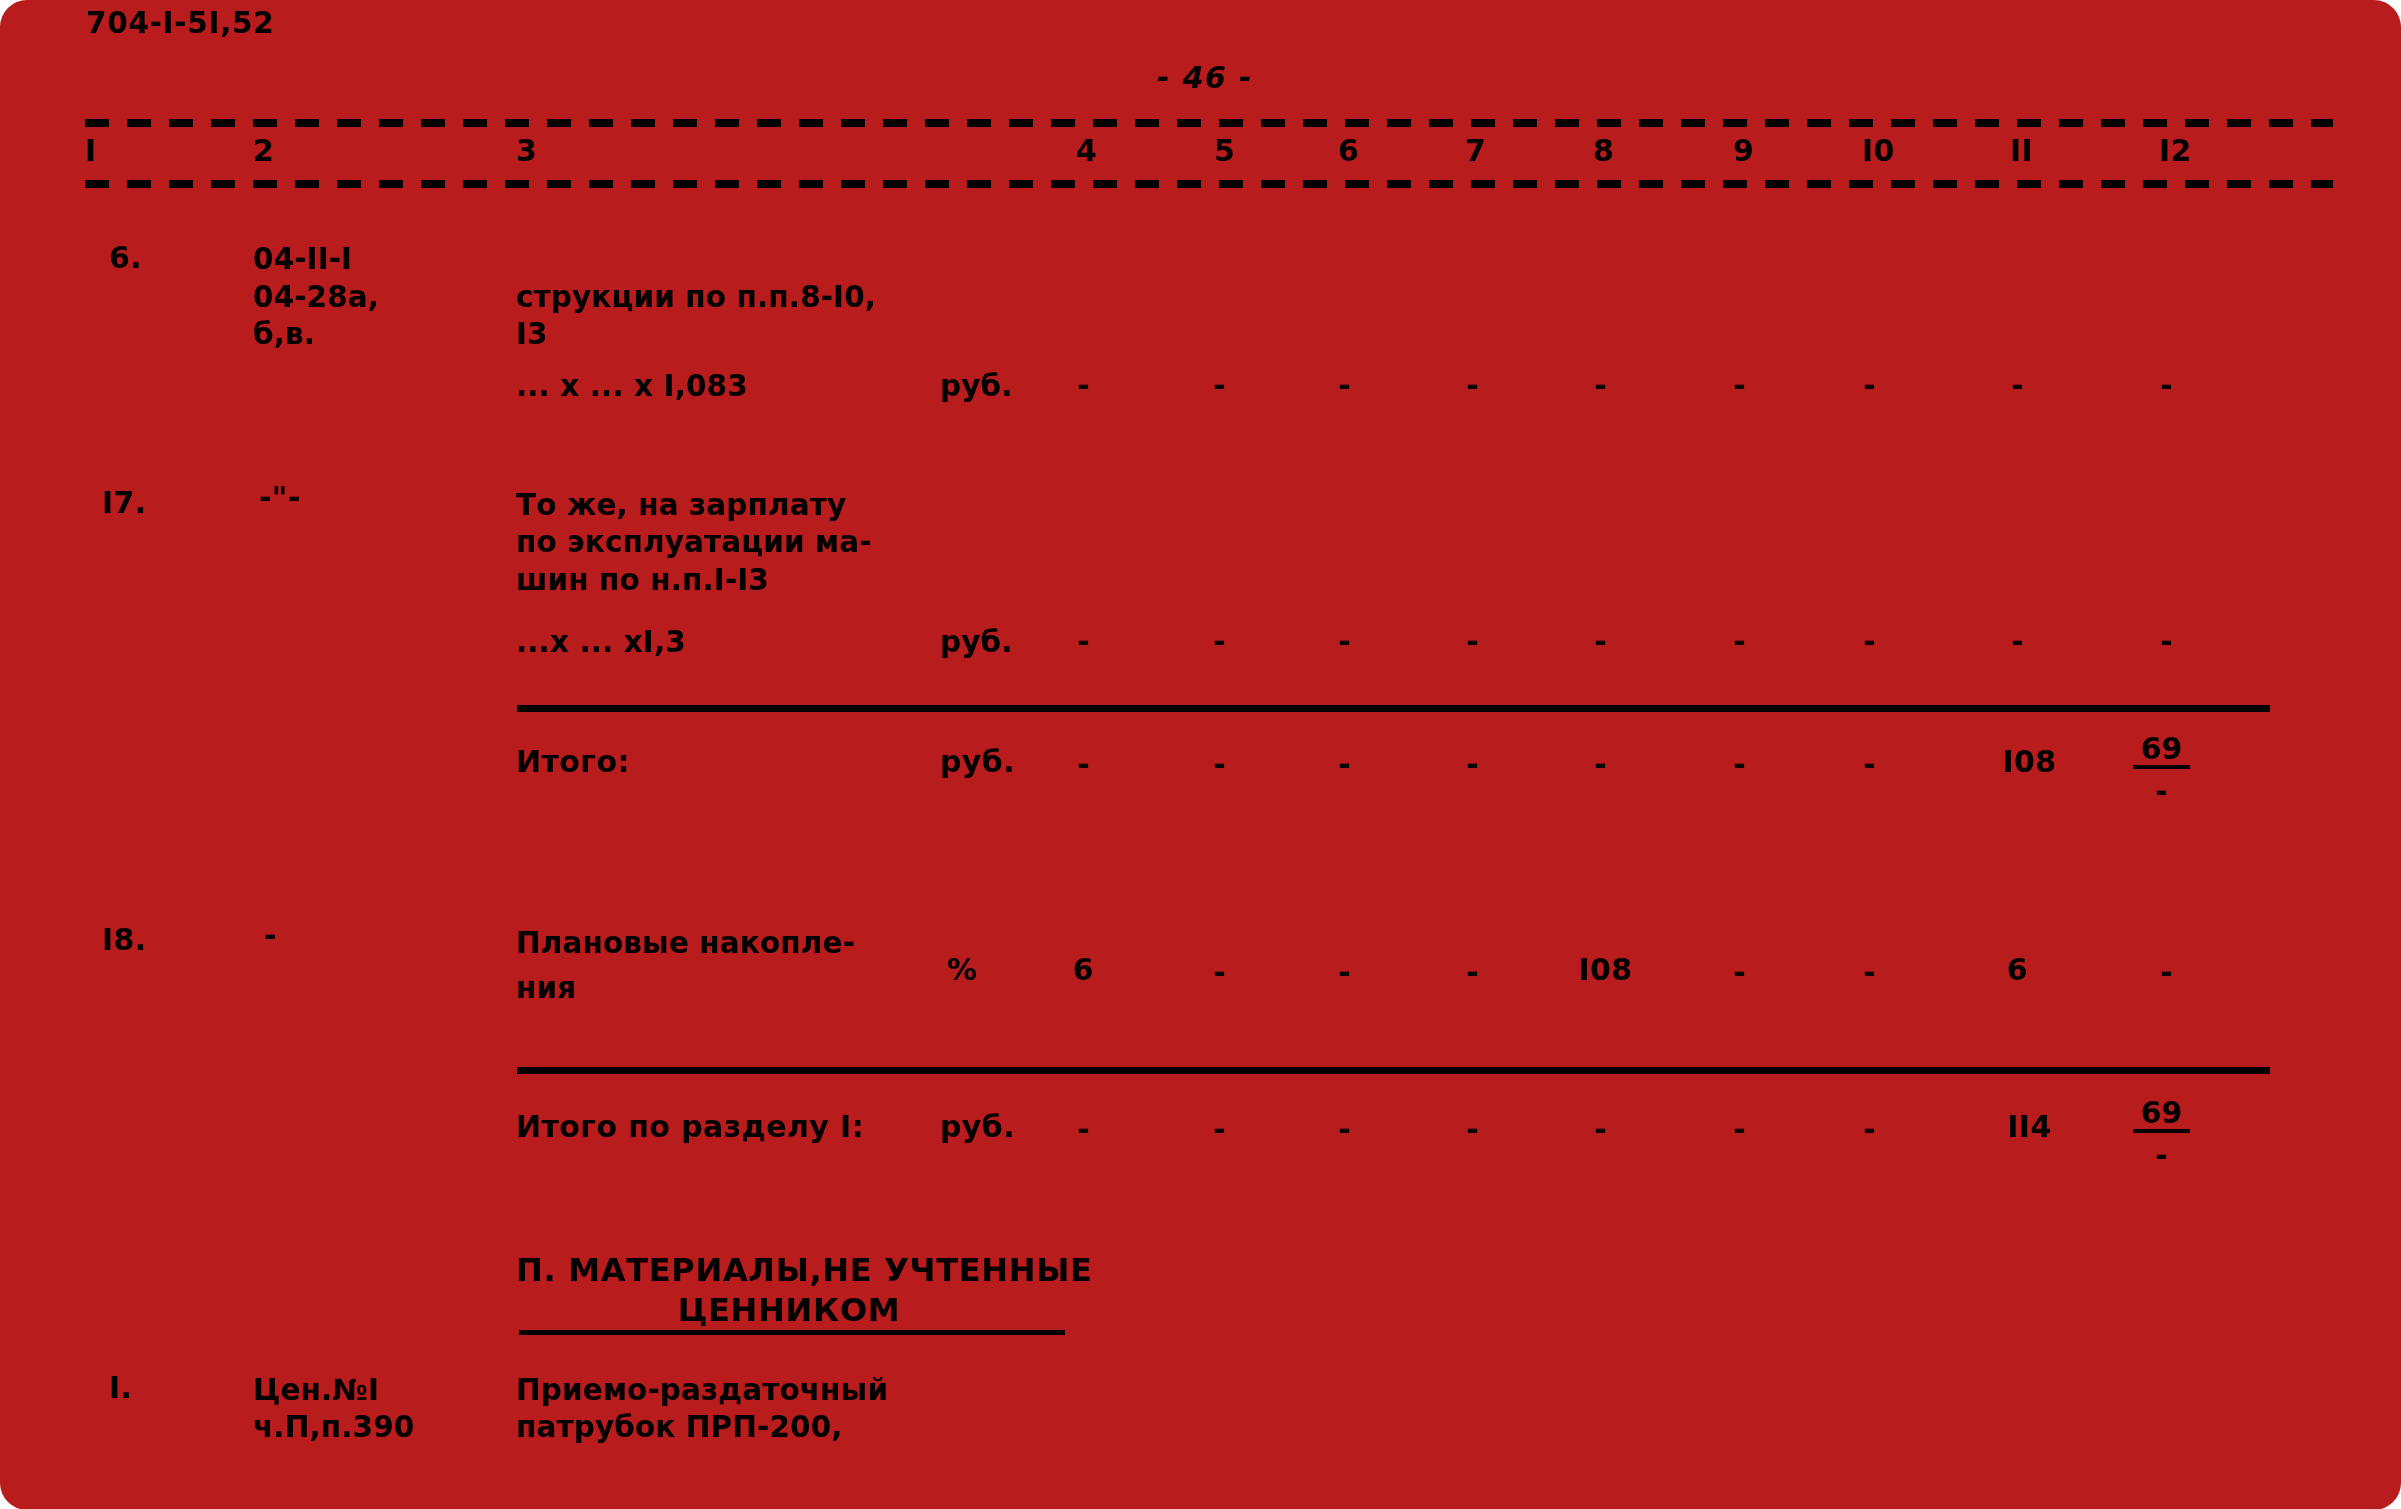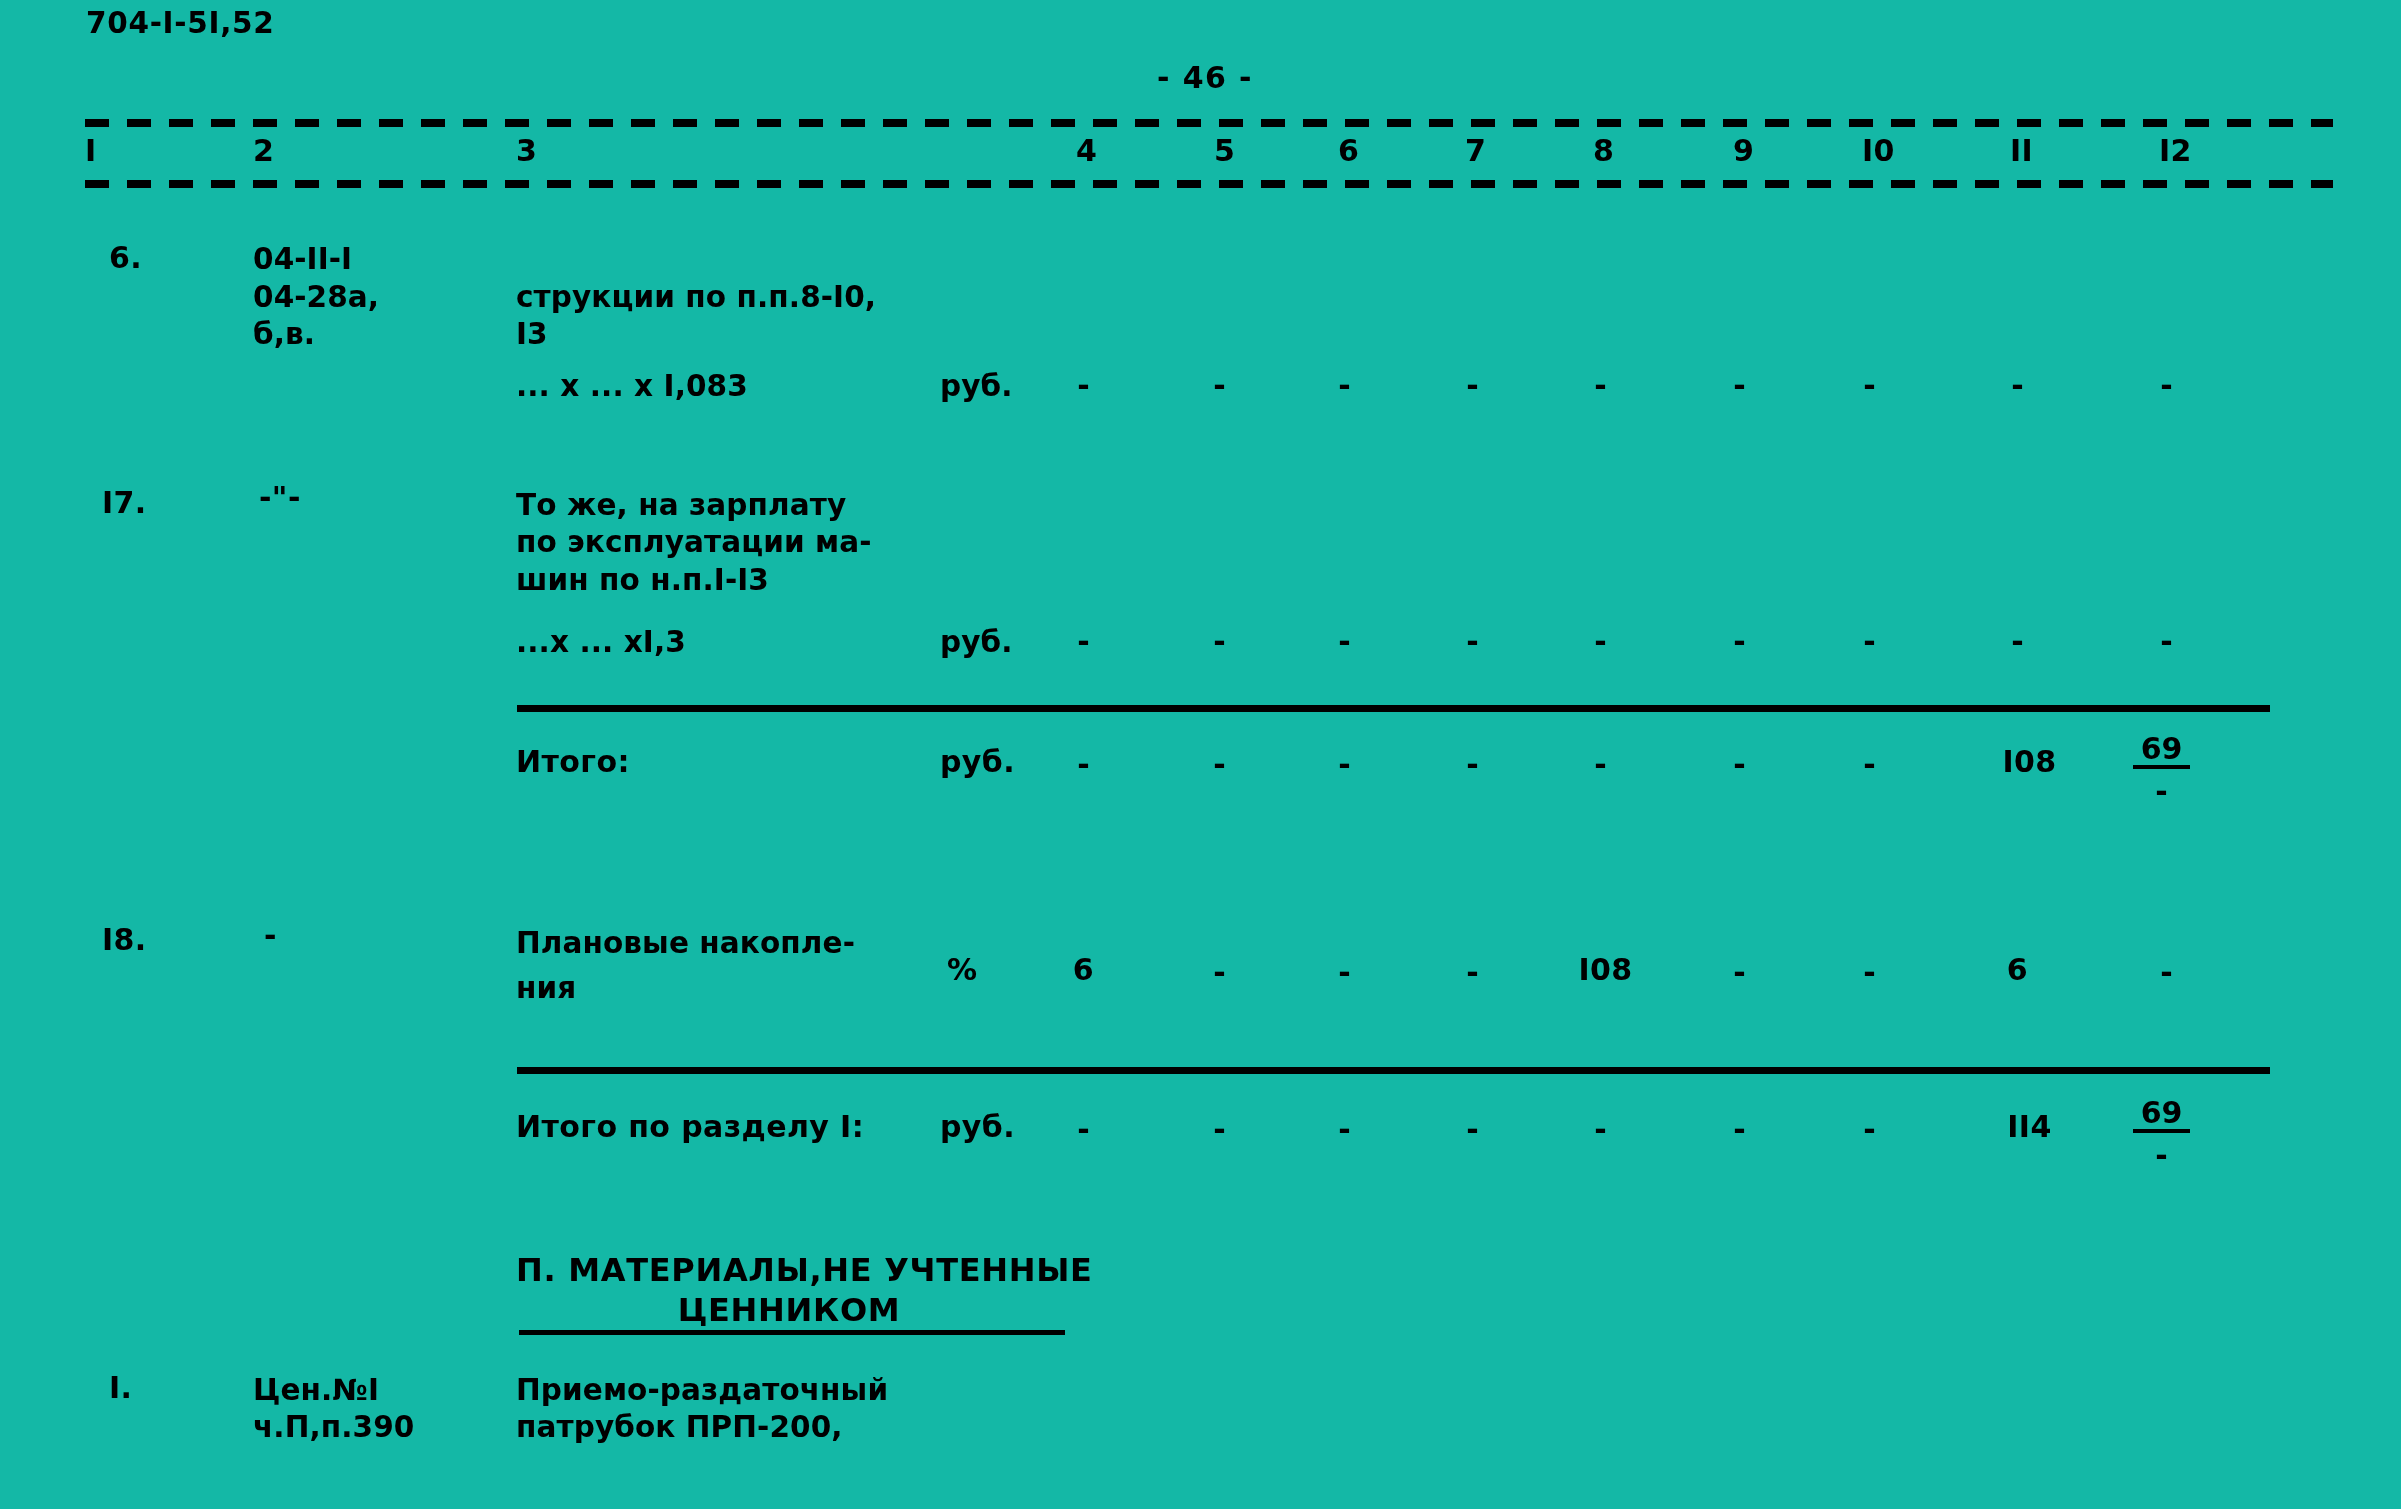--- a/index.html
+++ b/index.html
@@ -8,40 +8,42 @@
     background: #ffffff;
   }
   body {
     font-family: "Liberation Serif", serif;
     color: #000000;
   }
   #page {
     position: relative;
     width: 2401px;
     height: 1510px;
-    background: #14b8a6;
+    background: #b91c1c;
     overflow: hidden;
+    border-radius: 27px;
   }
 
   
   .tw {
     position: absolute;
     font-family: "DejaVu Sans", sans-serif;
     font-weight: bold;
     color: #000;
     white-space: pre;
     letter-spacing: 0.4px;
     line-height: 1.0;
   }
   .doccode {
     font-size: 29.5px;
     letter-spacing: 0.7px;
   }
   .pagenum {
     font-size: 30px;
+    font-style: italic;
     letter-spacing: 1.4px;
   }
   .colhead {
     font-size: 30px;
   }
   .cell {
     font-size: 30px;
   }
   .desc {
     font-size: 29.5px;

